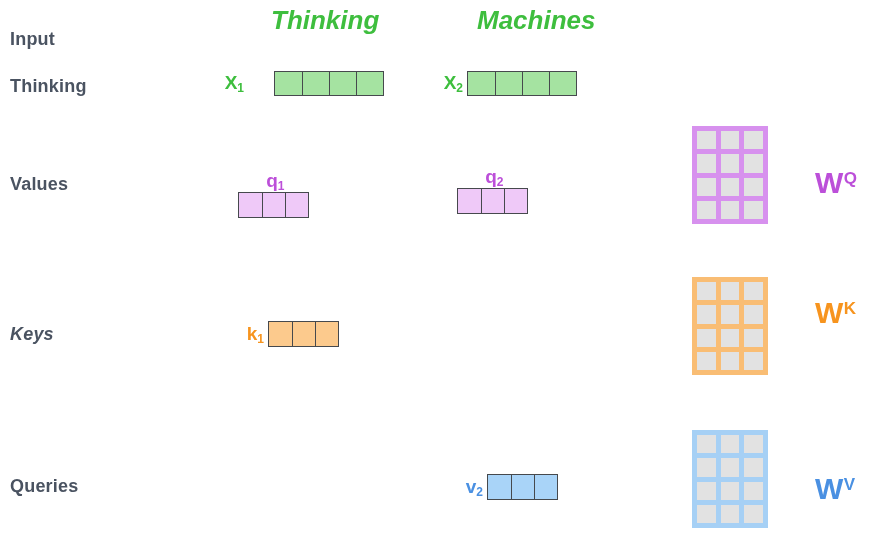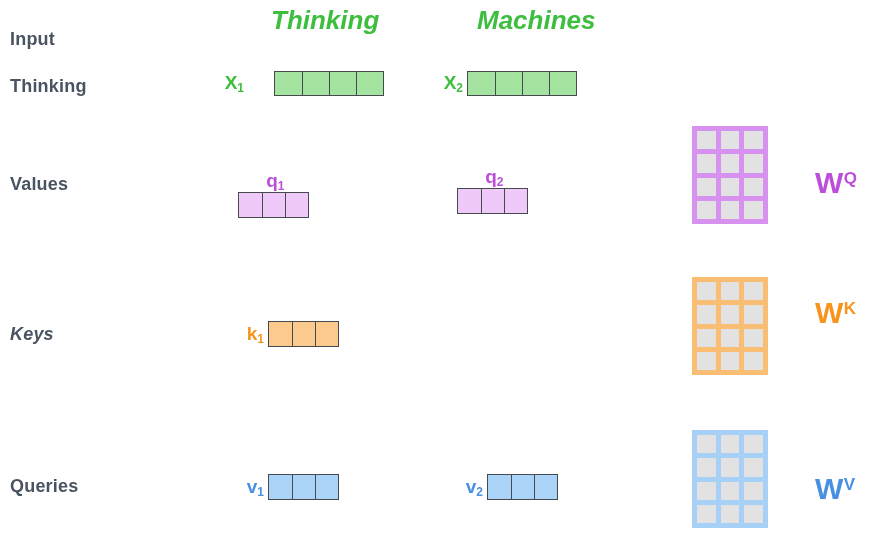--- a/index.html
+++ b/index.html
@@ -175,28 +175,20 @@
       <div class="mcell"></div>
       <div class="mcell"></div>
       <div class="mcell"></div>
       <div class="mcell"></div>
       <div class="mcell"></div>
     </div>
   <div class="w-label" style="left:815px; top:298px; color:var(--orange);">
     <span>W</span><sup>K</sup>
   </div>
 
-  <div class="vec-group blue" style="left:238px; top:474px;">
-    <div class="vec-label"><span>v</span><sub>1</sub></div>
-    <div class="vec s-vec">
-        <div class="cell"></div>
-        <div class="cell"></div>
-        <div class="cell"></div>
-      </div>
-  </div>
   <div class="vec-group blue" style="left:457px; top:474px;">
     <div class="vec-label"><span>v</span><sub>2</sub></div>
     <div class="vec s-vec">
         <div class="cell"></div>
         <div class="cell"></div>
         <div class="cell"></div>
       </div>
   </div>
   <div class="matrix blue-m" style="left: 692px; top: 430px; grid-template-columns: repeat(3, 1fr);">
       <div class="mcell"></div>

